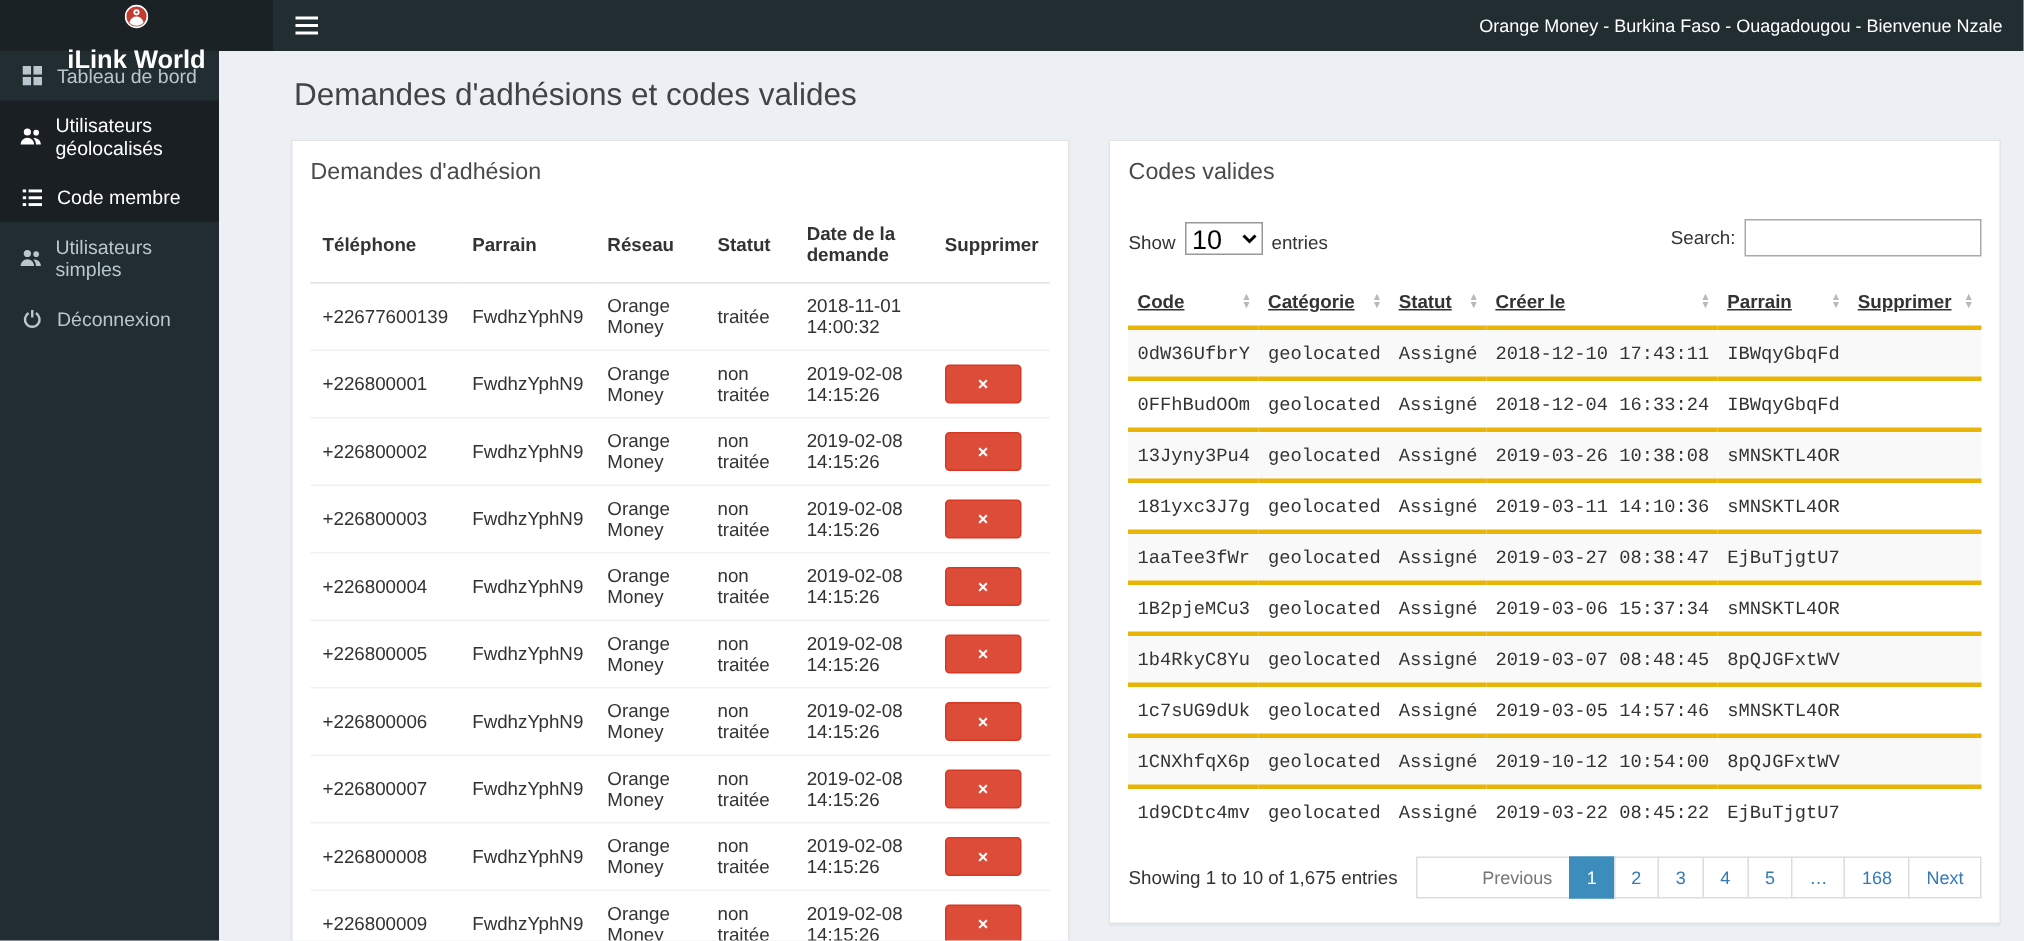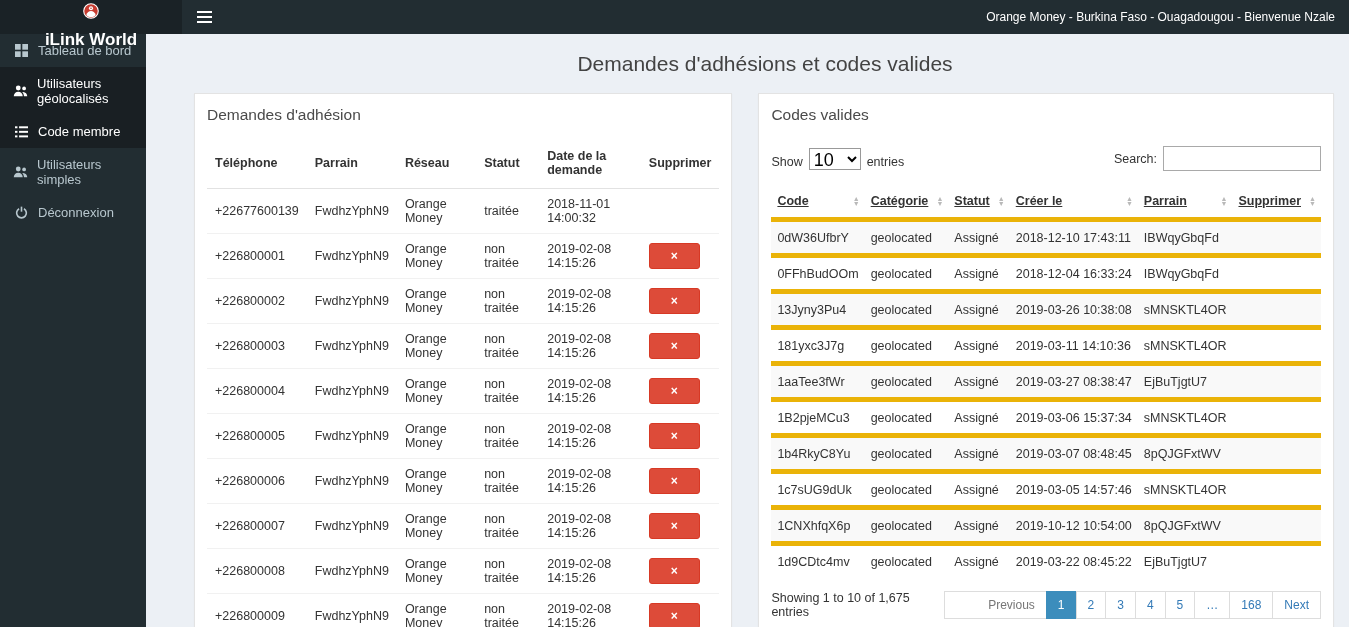--- a/index.html
+++ b/index.html
@@ -22,21 +22,21 @@
   .sidebar { position:absolute; top:34px; left:0; width:146px; height:593px; background:#222d32; }
   .sidebar-item { display:flex; align-items:center; gap:9px; padding:9px 13px; font-size:13px;
     color:#b8c7ce; cursor:pointer; }
   .sidebar-item.active { background:#191f23; color:#fff; }
   .s-icon { width:16px; display:inline-flex; justify-content:center; align-items:center; }
   .s-icon svg { display:block; }
 
   
   .content { position:absolute; left:182px; top:34px; width:1167px; height:593px;
     overflow:hidden; background:#ecf0f5; padding:14px 15px 0 12px; }
-  .page-title { font-size:21px; color:#434343; font-weight:normal; margin:4px 0 17px 2px;text-align:center; }
+  .page-title { font-size:21px; color:#434343; font-weight:normal; margin:4px 0 17px 2px; }
   .panels { display:flex; gap:26px; align-items:flex-start; }
   .panel { background:#fff; border:1px solid #e3e3e3; box-shadow:0 1px 1px rgba(0,0,0,.05); }
   .panel-heading { padding:12px 12px 10px; font-size:15.5px; color:#4a4a4a; }
   .panel-body { padding:4px 12px 12px; }
   .panel-adhesions { width:562px; }
   .panel-codes { flex:1; }
 
   table { width:100%; border-collapse:collapse; font-size:12.5px; color:#333; }
 
   
@@ -50,21 +50,21 @@
   .dt-controls { display:flex; justify-content:space-between; align-items:center;
     padding:8px 0 14px; font-size:12.5px; color:#333; }
   .dt-length select { border:1px solid #999; background:#fff; font-size:18px; height:22px;
     margin:0 6px; min-width:52px; }
   .dt-search input { border:1px solid #a9a9a9; height:25px; width:158px; margin-left:6px;
     padding:0 5px; font-size:12px; background:#fff; }
   .codes-table th { text-align:left; font-weight:bold; padding:9px 20px 9px 6px;
     border-bottom:1px solid #dcdcdc; position:relative; cursor:pointer; white-space:nowrap;text-decoration:underline; }
   .sort-arrows { position:absolute; right:5px; top:50%; transform:translateY(-50%);
     display:flex; flex-direction:column; font-size:7px; line-height:5px; color:#b9b9b9; }
-  .codes-table td { padding:8.5px 6px; border-top:5px solid #eab308; white-space:nowrap; }
+  .codes-table td { padding:8.5px 6px; border-top:3px solid #eab308; white-space:nowrap;font-family:Liberation Mono, monospace; }
   .codes-table tbody tr:nth-child(odd) td { background:#f9f9f9; }
   .dt-footer { display:flex; justify-content:space-between; align-items:center;
     padding:14px 0 4px; font-size:12.5px; color:#333; }
   .pagination { display:flex; }
   .page-btn { border:1px solid #ddd; background:#fff; color:#337ab7; font-size:12px;
     padding:6px 11px; margin-left:-1px; cursor:pointer; font-family:inherit; }
   .page-btn.prev { color:#767676;padding-left:43px; }
   .page-btn.active { background:#3c8dbc; border-color:#3c8dbc; color:#fff; }
 </style>
 </head>

